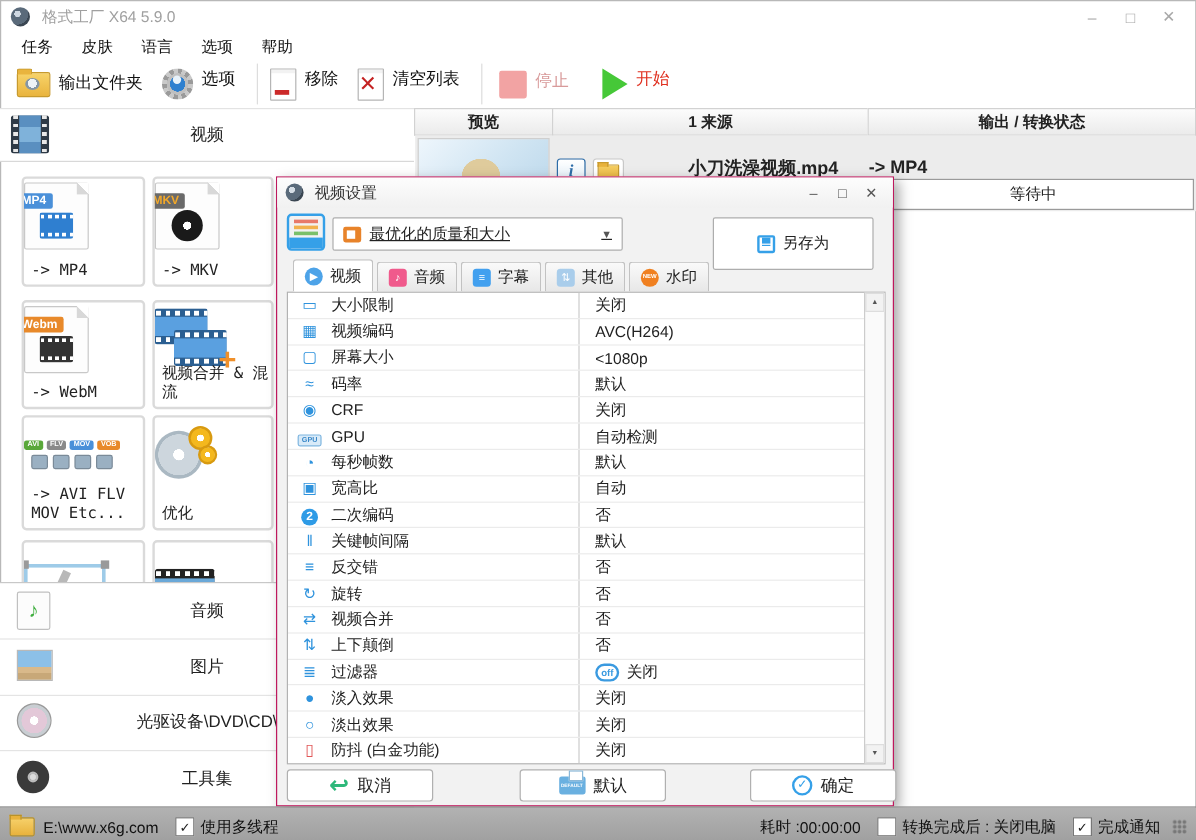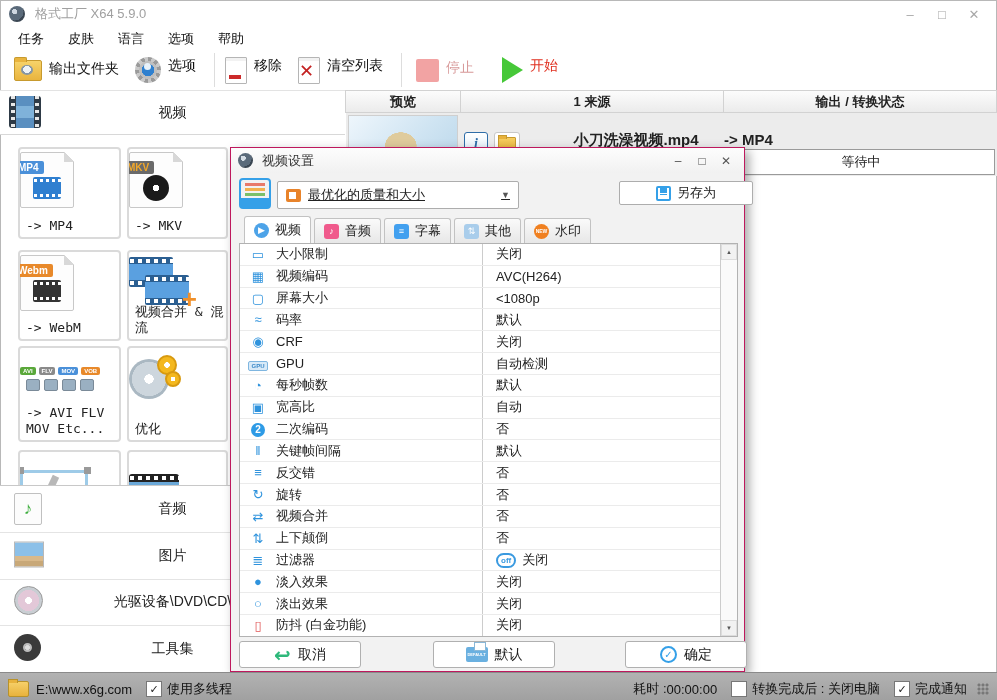--- a/index.html
+++ b/index.html
@@ -108,21 +108,21 @@
   .dlg-ctrl{margin-left:auto;display:flex;gap:8px;padding-right:10px;color:#555;font-size:12px;}
   .dlg-ctrl span{width:16px;text-align:center;}
   .dlg-top{position:relative;height:45px;}
   .tray-ico{position:absolute;left:8px;top:5px;width:32px;height:31px;border:2px solid #35a0e8;border-radius:4px;box-sizing:border-box;
      background-image:linear-gradient(#e87a6a,#e87a6a),linear-gradient(#f2b24e,#f2b24e),linear-gradient(#7ac06a,#7ac06a),linear-gradient(#35a0e8,#35a0e8);
      background-size:20px 3px,20px 3px,20px 3px,100% 9px;background-position:4px 3px,4px 8px,4px 13px,0 100%;background-repeat:no-repeat;}
   .combo{position:absolute;left:46px;top:8px;width:242px;height:28px;background:#fff;border:1px solid #adadad;border-radius:2px;box-sizing:border-box;display:flex;align-items:center;padding:0 8px;gap:7px;text-decoration:underline;}
   .combo-film{width:15px;height:13px;background:#e8832a;border-radius:2px;position:relative;flex:0 0 auto;}
   .combo-film::after{content:"";position:absolute;left:3px;top:3px;width:7px;height:7px;background:#fff;}
   .combo-arrow{margin-left:auto;color:#555;font-size:9px;}
-  .saveas-btn{position:absolute;left:388px;top:8px;width:134px;height:24px;background:#fff;border:1px solid #adadad;border-radius:2px;box-sizing:border-box;display:flex;align-items:center;justify-content:center;gap:6px;font-size:13px;}
+  .saveas-btn{position:absolute;left:363px;top:8px;width:134px;height:44px;background:#fff;border:1px solid #adadad;border-radius:2px;box-sizing:border-box;display:flex;align-items:center;justify-content:center;gap:6px;font-size:13px;}
   .save-ico{width:15px;height:15px;border:2px solid #35a0e8;border-radius:2px;box-sizing:border-box;position:relative;}
   .save-ico::before{content:"";position:absolute;left:2px;top:0;width:7px;height:5px;background:#35a0e8;}
   .save-ico::after{content:"";position:absolute;left:2px;bottom:0;width:7px;height:4px;border-top:1px solid #35a0e8;}
   .dlg-tabs{position:absolute;left:0;top:70px;width:100%;height:25px;display:flex;padding-left:13px;gap:3px;box-sizing:border-box;}
   .tab{height:24px;padding:0 9px;display:flex;align-items:center;gap:6px;background:linear-gradient(#fafafa,#e7e7e7);border:1px solid #c2c2c2;border-bottom:none;border-radius:3px 3px 0 0;font-size:13px;}
   .tab.active{background:#fff;height:26px;margin-top:-2px;position:relative;z-index:2;}
   .tabico{width:15px;height:15px;border-radius:3px;display:flex;align-items:center;justify-content:center;color:#fff;font-size:9px;flex:0 0 auto;}
   .ti-video{background:#4da3e8;border-radius:50%;}
   .ti-audio{background:#f05a8c;}
   .ti-sub{background:#42a0ef;}

